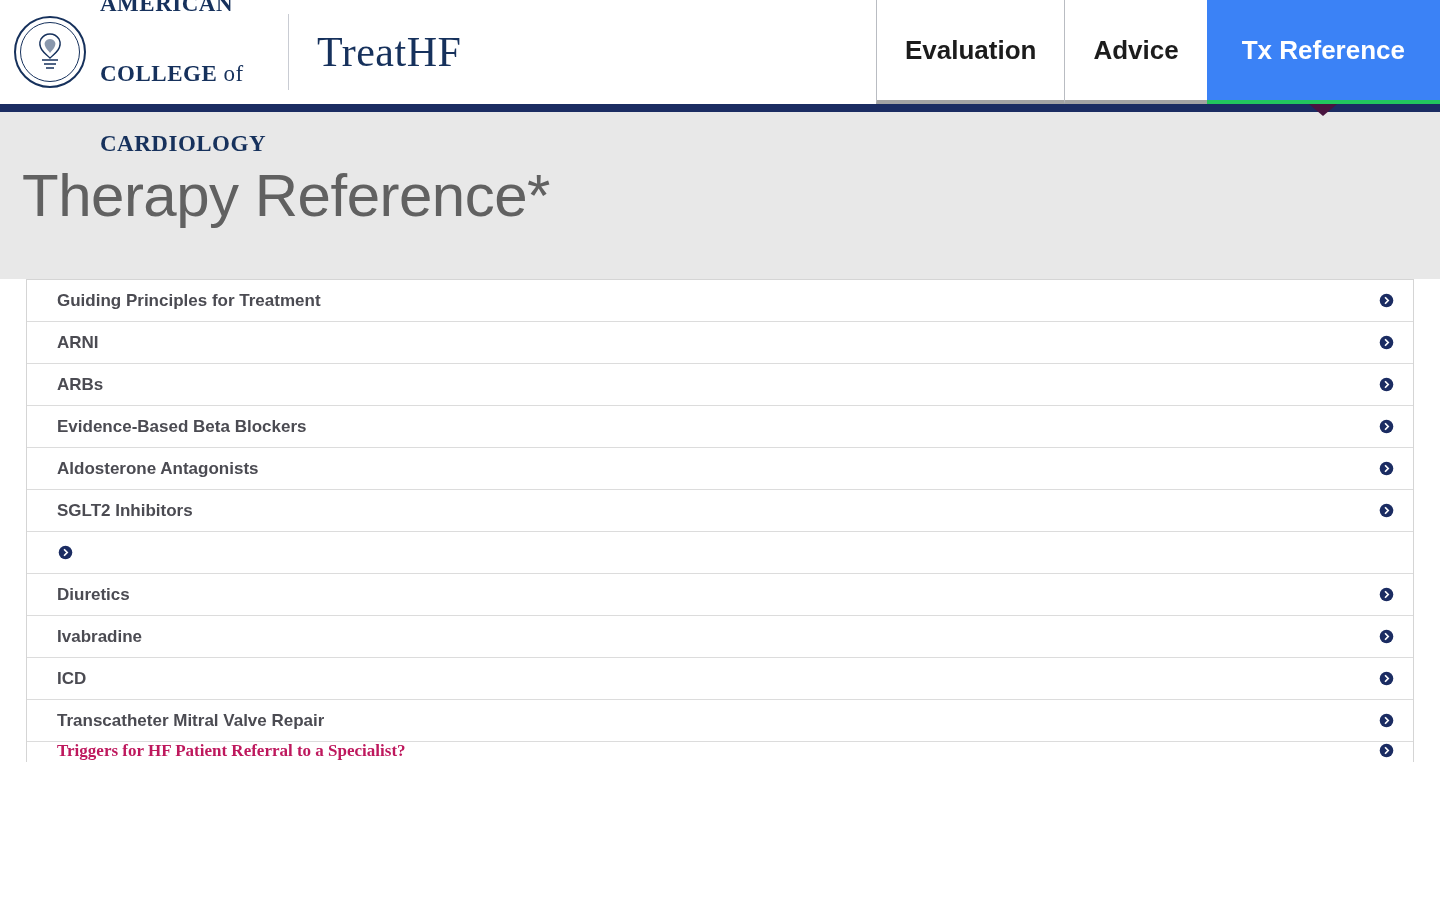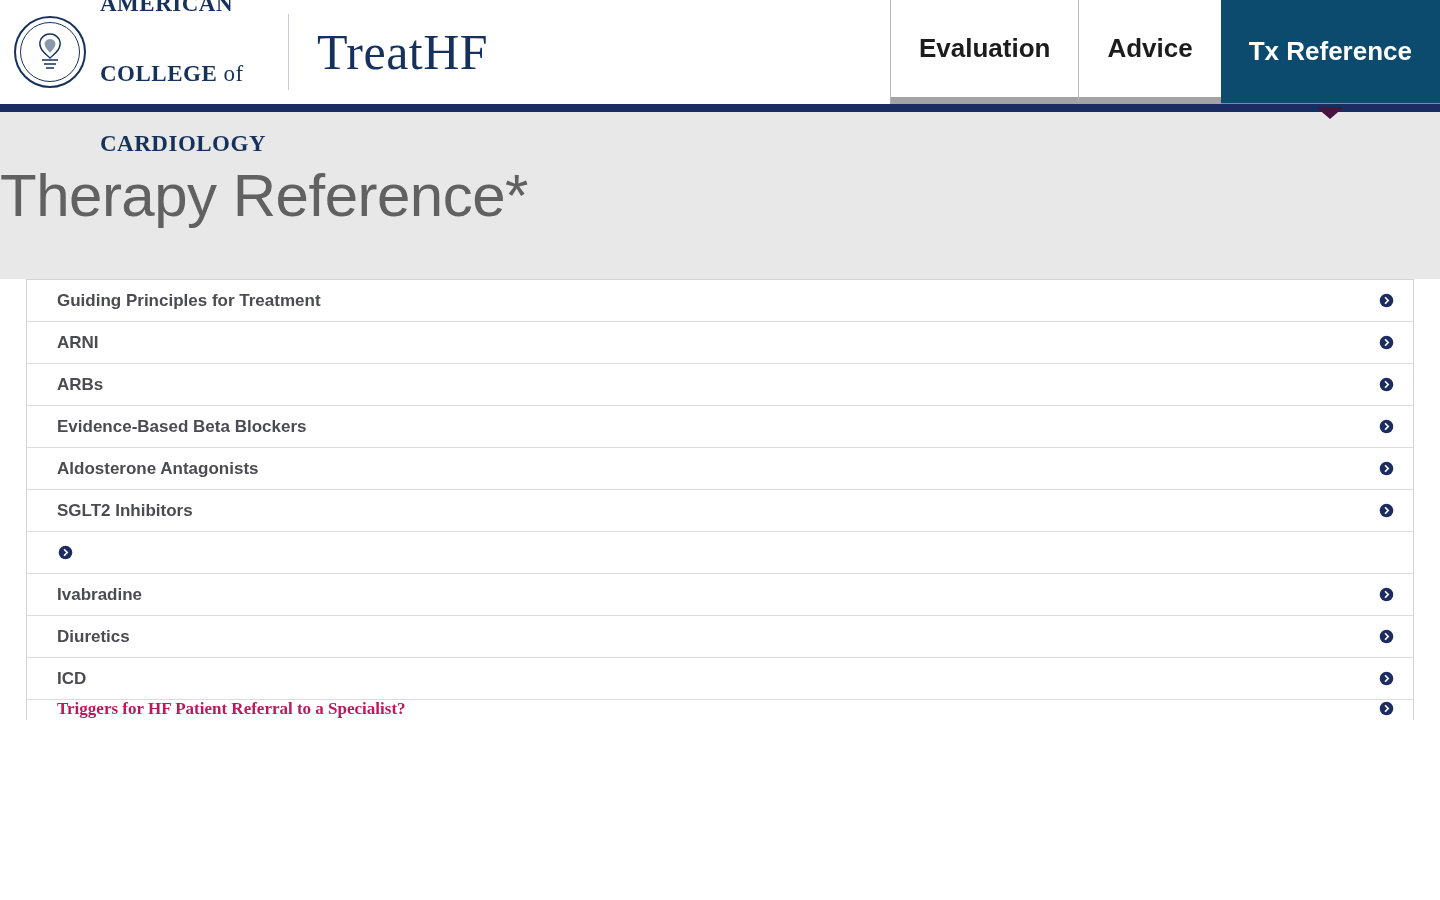--- a/index.html
+++ b/index.html
@@ -84,21 +84,21 @@
     background: #c9ccd3;
     margin: 14px 0 14px 22px;
     flex: 0 0 auto;
   }
 
   .product-title {
     display: flex;
     align-items: center;
     padding-left: 28px;
     font-family: "Liberation Serif", serif;
-    font-size: 50px;
+    font-size: 42px;
     color: #16315c;
     letter-spacing: 0.5px;
     flex: 1 1 auto;
   }
 
   
   .nav {
     display: flex;
     align-items: stretch;
     flex: 0 0 auto;
@@ -108,35 +108,35 @@
   .tab {
     display: flex;
     align-items: center;
     justify-content: center;
     padding: 0 28px;
     font-size: 26px;
     font-weight: 700;
     color: #1c1c1c;
     background: #ffffff;
     border-left: 1px solid #b9bcc2;
-    border-bottom: 7px solid #a3a3a3;
+    border-bottom: 4px solid #a3a3a3;
     box-sizing: border-box;
     height: 104px;
     white-space: nowrap;
     cursor: pointer;
   }
   .tab:first-child { border-left: 1px solid #b9bcc2; }
 
   .tab.active {
-    background: #0c4a6e;
+    background: #3b82f6;
     color: #ffffff;
     border-left: none;
-    border-bottom: 1px solid #22c55e;
-    position: relative;
-    padding: 0 28px;
+    border-bottom: 4px solid #22c55e;
+    position: relative;
+    padding: 0 35px;
   }
   .tab.active::after {
     content: "";
     position: absolute;
     left: 50%;
     bottom: -16px;
     transform: translateX(-50%);
     width: 0;
     height: 0;
     border-left: 14px solid transparent;
@@ -149,20 +149,21 @@
     background: #1b2c62;
     width: 1440px;
   }
 
   
   .title-band {
     background: #e8e8e8;
     height: 167px;
     display: flex;
     align-items: center;
+    padding-left: 22px;
     box-sizing: border-box;
   }
   .page-title {
     font-size: 60px;
     color: #616161;
     font-weight: 400;
     letter-spacing: -0.5px;
   }
 
   
@@ -318,44 +319,51 @@
       </div>
 
       <div class="row">
         <svg class="chev" viewBox="0 0 20 20">
             <circle cx="10" cy="10" r="8" fill="#1b2c62"></circle>
             <path d="M8.3 6.2L12 10l-3.7 3.8" fill="none" stroke="#ffffff" stroke-width="2"></path>
           </svg>
       </div>
 
       <div class="row">
+        <span class="row-label">Diuretics</span>
+        <svg class="chev" viewBox="0 0 20 20">
+            <circle cx="10" cy="10" r="8" fill="#1b2c62"></circle>
+            <path d="M8.3 6.2L12 10l-3.7 3.8" fill="none" stroke="#ffffff" stroke-width="2"></path>
+          </svg>
+      </div>
+
+      <div class="row">
         <span class="row-label">Ivabradine</span>
         <svg class="chev" viewBox="0 0 20 20">
             <circle cx="10" cy="10" r="8" fill="#1b2c62"></circle>
             <path d="M8.3 6.2L12 10l-3.7 3.8" fill="none" stroke="#ffffff" stroke-width="2"></path>
           </svg>
       </div>
 
       <div class="row">
-        <span class="row-label">Diuretics</span>
-        <svg class="chev" viewBox="0 0 20 20">
-            <circle cx="10" cy="10" r="8" fill="#1b2c62"></circle>
-            <path d="M8.3 6.2L12 10l-3.7 3.8" fill="none" stroke="#ffffff" stroke-width="2"></path>
-          </svg>
-      </div>
-
-      <div class="row">
         <span class="row-label">ICD</span>
         <svg class="chev" viewBox="0 0 20 20">
             <circle cx="10" cy="10" r="8" fill="#1b2c62"></circle>
             <path d="M8.3 6.2L12 10l-3.7 3.8" fill="none" stroke="#ffffff" stroke-width="2"></path>
           </svg>
       </div>
 
 
+      <div class="row">
+        <span class="row-label">Transcatheter Mitral Valve Repair</span>
+        <svg class="chev" viewBox="0 0 20 20">
+            <circle cx="10" cy="10" r="8" fill="#1b2c62"></circle>
+            <path d="M8.3 6.2L12 10l-3.7 3.8" fill="none" stroke="#ffffff" stroke-width="2"></path>
+          </svg>
+      </div>
 
 
       <div class="row clipped">
         <span class="row-label">Triggers for HF Patient Referral to a Specialist?</span>
         <svg class="chev" viewBox="0 0 20 20">
             <circle cx="10" cy="10" r="8" fill="#1b2c62"></circle>
             <path d="M8.3 6.2L12 10l-3.7 3.8" fill="none" stroke="#ffffff" stroke-width="2"></path>
           </svg>
       </div>
 

